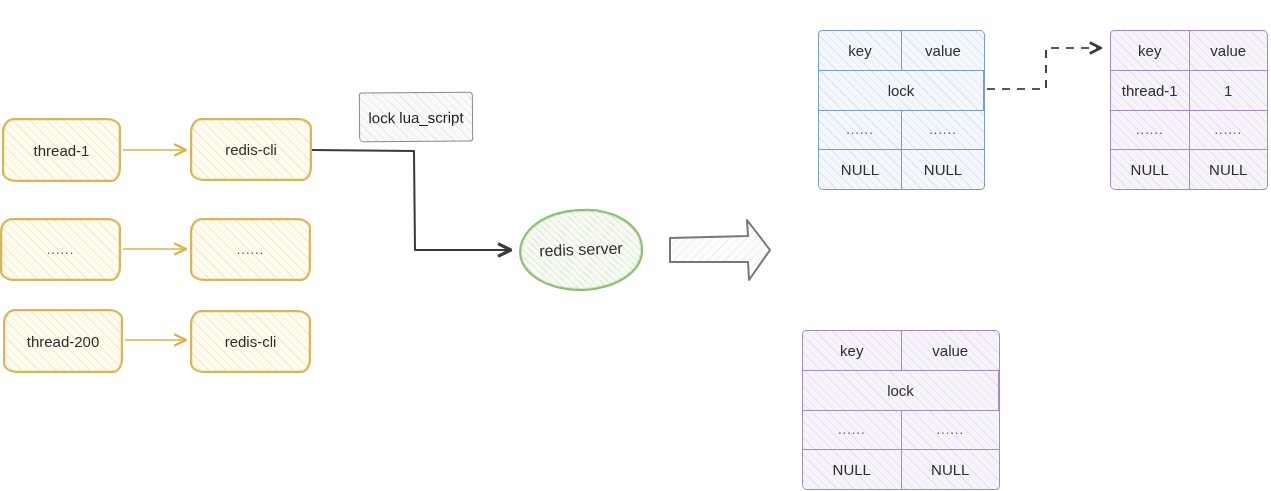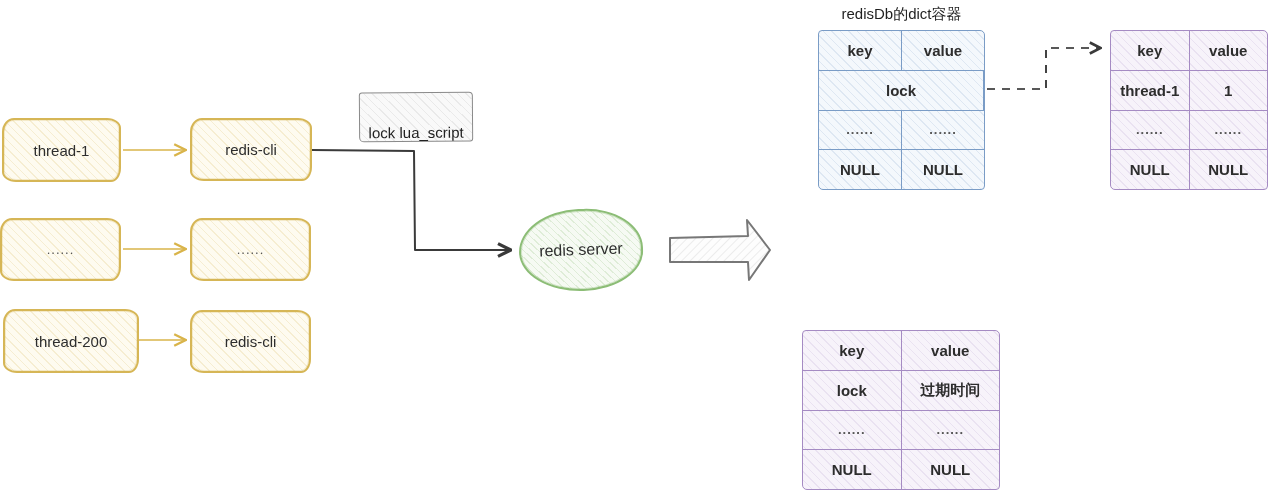--- a/index.html
+++ b/index.html
@@ -29,21 +29,21 @@
 
   
   .gbox {
     position: absolute;
     box-sizing: border-box;
     border: 1.6px solid #8a8a8a;
     border-radius: 3px 4px 3px 5px;
     background:
       repeating-linear-gradient(45deg, rgba(140,140,140,0.14) 0 1px, transparent 1px 6px),
       #f9f9f9;
-    display: flex; align-items: flex-end; justify-content: center;
+    display: flex; align-items: center; justify-content: center;
     font-size: 15px; color: #222;
     transform: rotate(-0.4deg);
   }
 
   
   .ellipse {
     position: absolute;
     box-sizing: border-box;
     border: 2px solid #8cbd76;
     border-radius: 50% 48% 50% 52% / 52% 50% 48% 50%;
@@ -61,21 +61,20 @@
     position: absolute;
     box-sizing: border-box;
     display: flex; flex-direction: column;
     border-radius: 4px 5px 4px 5px;
   }
   .tbl .trow { flex: 1; display: flex; }
   .tbl .tcell {
     flex: 1; display: flex; align-items: center; justify-content: center;
     font-size: 15px; color: #2d2d2d;
     box-sizing: border-box;
-    font-weight: bold;
   }
   .tbl .tcell.dots, .ybox .dots { color: #555; letter-spacing: 1px; font-size: 13px; }
 
   .tbl.blue {
     border: 1.8px solid #7a9cc6;
     background:
       repeating-linear-gradient(45deg, rgba(122,156,198,0.18) 0 1px, transparent 1px 6px),
       #f4f8fc;
   }
   .tbl.blue .trow { border-bottom: 1.4px solid #7a9cc6; }
@@ -135,36 +134,35 @@
     <span>redis-cli</span>
   </div>
 
   <div class="ybox" style="left:0px; top:218px; width:121px; height:63px;">
     <span class="dots">......</span>
   </div>
   <div class="ybox" style="left:190px; top:218px; width:121px; height:63px;">
     <span class="dots">......</span>
   </div>
 
-  <div class="ybox" style="left:3px; top:309px; width:136px; height:64px;">
+  <div class="ybox" style="left:3px; top:309px; width:120px; height:64px;">
     <span>thread-200</span>
   </div>
   <div class="ybox" style="left:190px; top:310px; width:121px; height:63px;">
     <span>redis-cli</span>
   </div>
 
   <div class="gbox" style="left:359px; top:92px; width:114px; height:50px;">
     <span>lock lua_script</span>
   </div>
 
   <div class="ellipse" style="left:519px; top:209px; width:124px; height:82px;">
     <span>redis server</span>
   </div>
 
-  <div class="tbl-title" style="left:818px; top:5px; width:167px;">redisDb的dict容器</div>
   <div class="tbl blue" style="left:818px; top:30px; width:167px; height:160px;">
     <div class="trow">
       <div class="tcell">key</div>
       <div class="tcell">value</div>
     </div>
     <div class="trow">
       <div class="tcell">lock</div>
     </div>
     <div class="trow">
       <div class="tcell dots">......</div>
@@ -195,21 +193,20 @@
     </div>
   </div>
 
   <div class="tbl purple" style="left:802px; top:330px; width:198px; height:160px;">
     <div class="trow">
       <div class="tcell">key</div>
       <div class="tcell">value</div>
     </div>
     <div class="trow">
       <div class="tcell">lock</div>
-      <div class="tcell">过期时间</div>
     </div>
     <div class="trow">
       <div class="tcell dots">......</div>
       <div class="tcell dots">......</div>
     </div>
     <div class="trow">
       <div class="tcell">NULL</div>
       <div class="tcell">NULL</div>
     </div>
   </div>

